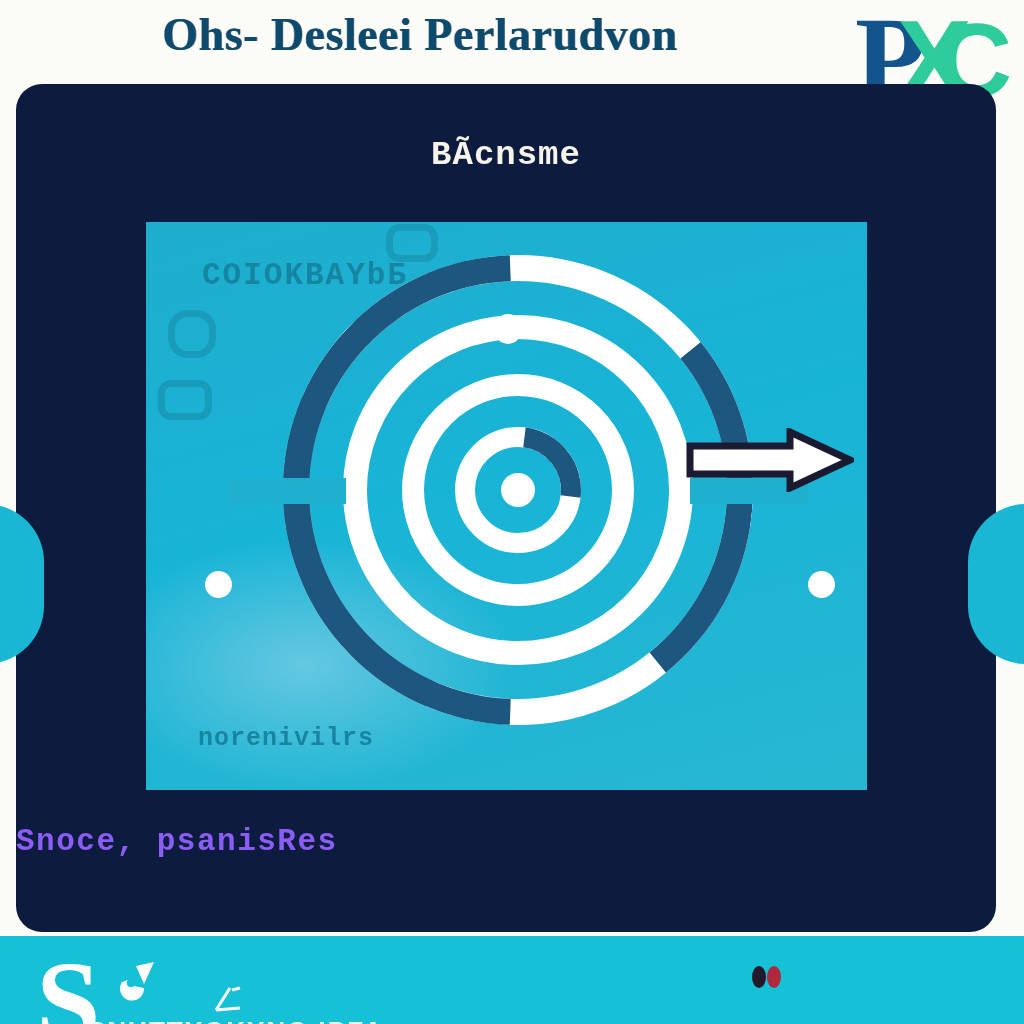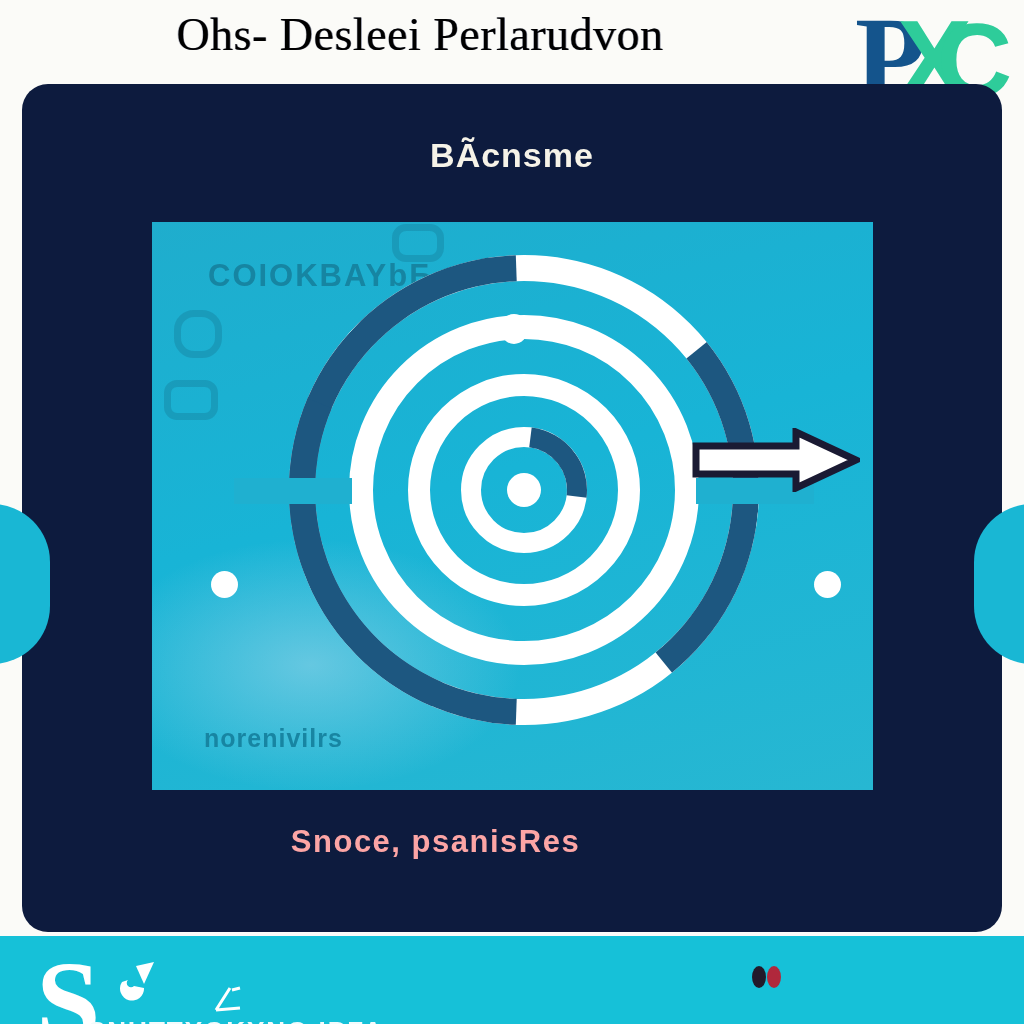--- a/index.html
+++ b/index.html
@@ -26,23 +26,23 @@
 
   
   .header-title {
     position: absolute;
     left: 0;
     top: 8px;
     width: 840px;
     text-align: center;
     font-family: "Liberation Serif", serif;
     font-size: 46px;
-    font-weight: 400;
+    font-weight: 700;
     letter-spacing: 0.5px;
-    color: #000000;
+    color: #0c4a6e;
     white-space: nowrap;
     text-shadow: 0.6px 0 0 rgba(29,34,64,0.55), -0.6px 0.4px 0 rgba(70,75,110,0.35);
   }
 
   
   .brand-logo {
     position: absolute;
     left: 851px;
     top: 6px;
     width: 124px;
@@ -87,26 +87,27 @@
     left: 0px;
     top: 102px;
     width: 124px;
     height: 20px;
     background: #f25511;
   }
 
   
   .device-frame {
     position: absolute;
-    left: 22px;
+    left: 16px;
     top: 84px;
     width: 980px;
     height: 848px;
     background: #0d1b3e;
     border-radius: 26px;
+    font-family: Liberation Mono, monospace;
   }
 
   .edge-tab {
     position: absolute;
     top: 420px;
     width: 58px;
     height: 160px;
     background: #19b7d4;
   }
   .edge-tab.left {
@@ -129,25 +130,24 @@
     letter-spacing: 1px;
     color: #f6f3e8;
     white-space: nowrap;
   }
 
   .panel-footnote {
     position: absolute;
     left: 0;
     top: 740px;
     width: 827px;
-    text-align: center;
     font-size: 31px;
     font-weight: 700;
     letter-spacing: 1.5px;
-    color: #fca5a5;
+    color: #8b5cf6;
     white-space: nowrap;
   }
 
   
   .canvas {
     position: absolute;
     left: 130px;
     top: 138px;
     width: 721px;
     height: 568px;

